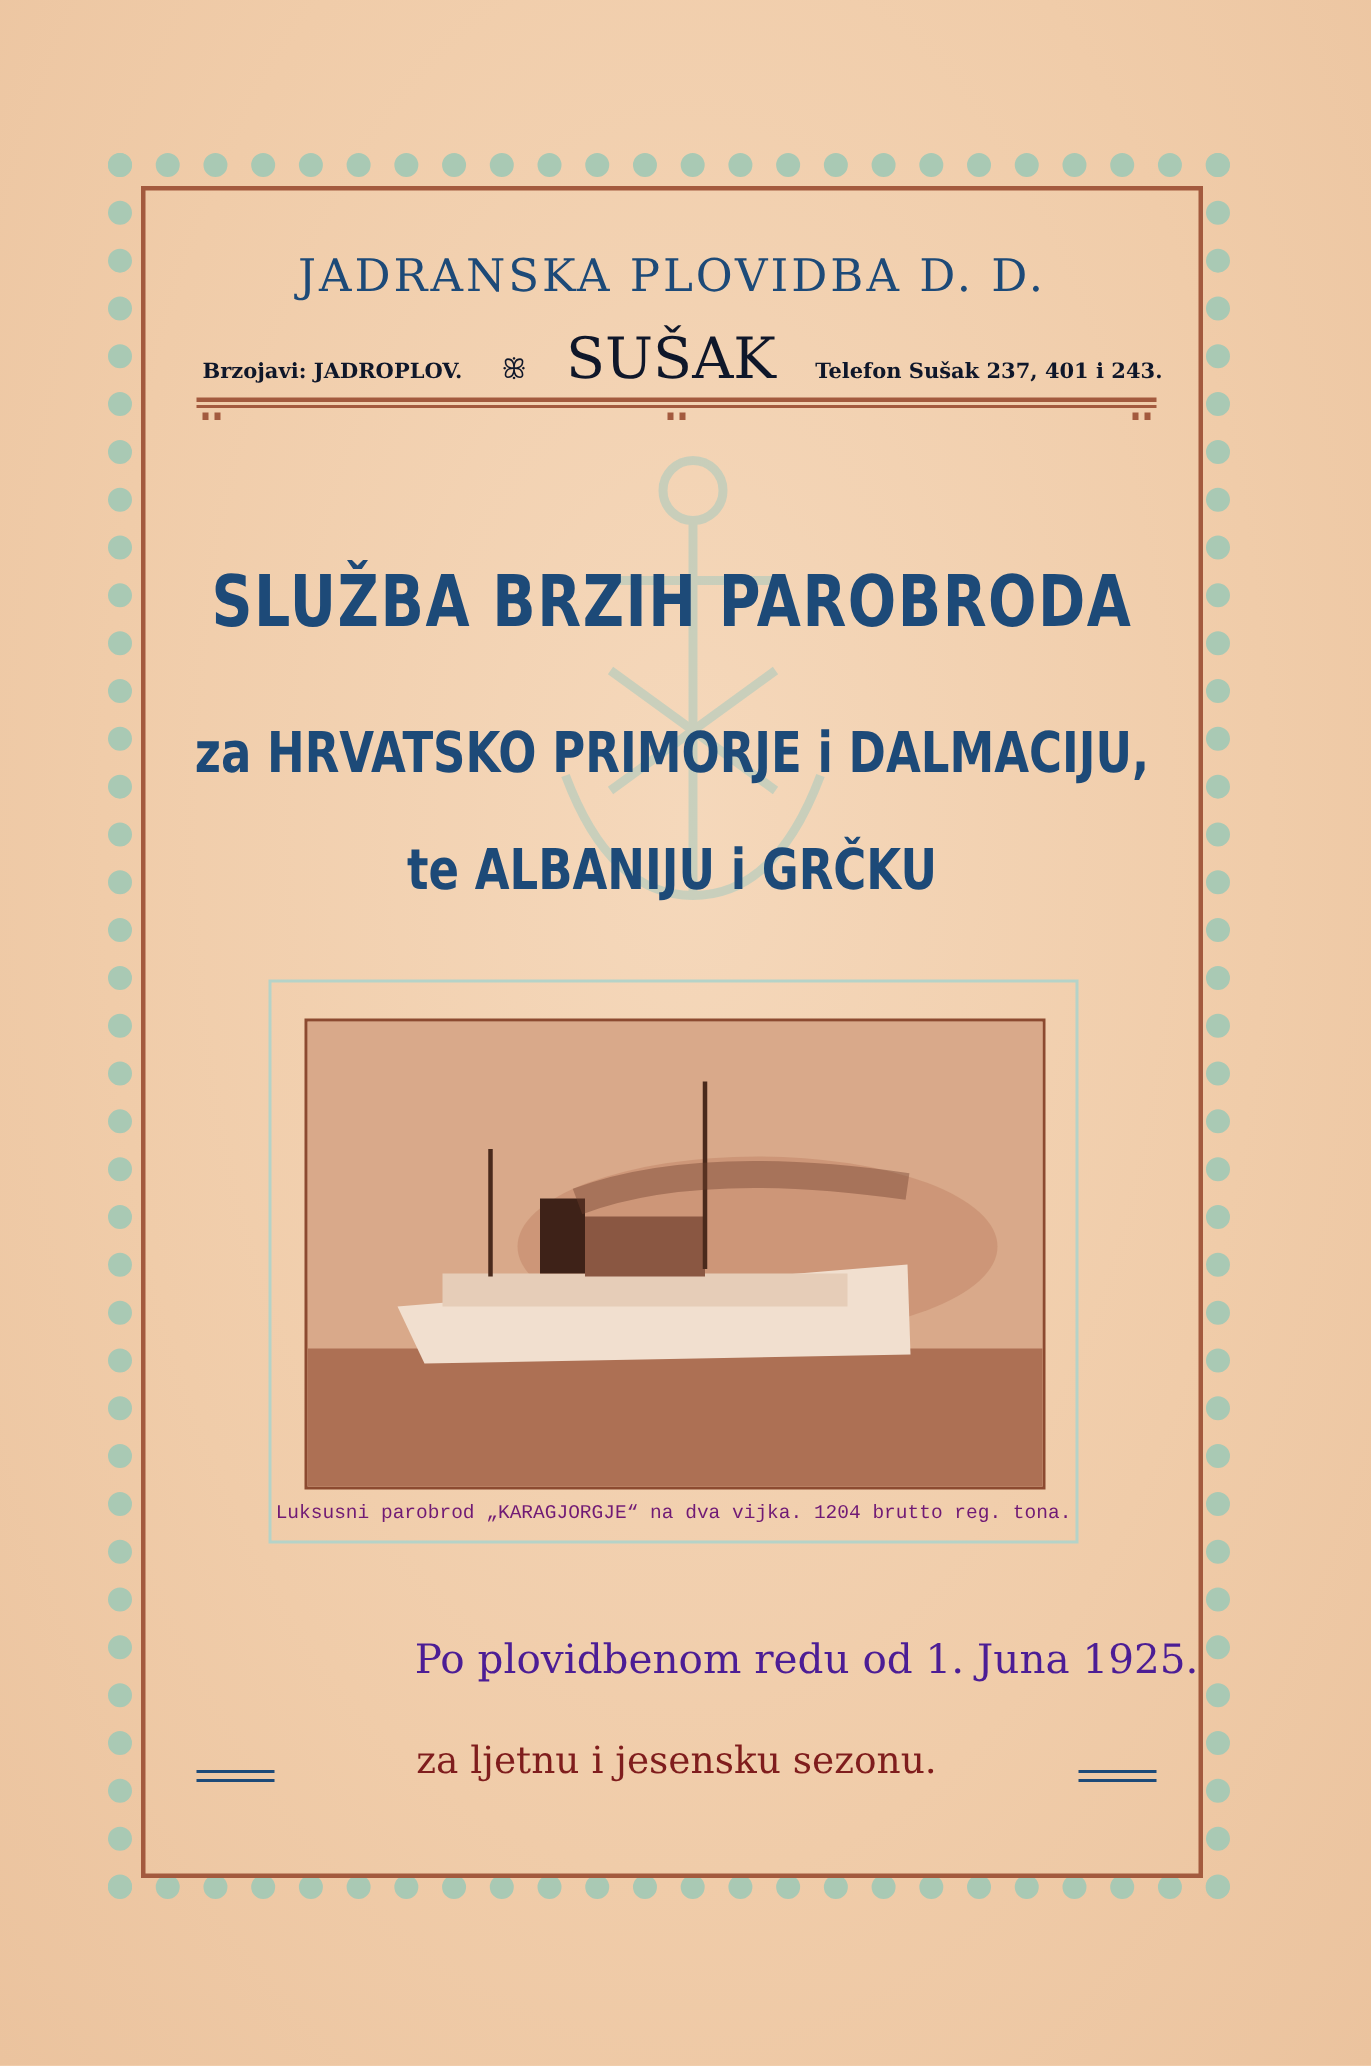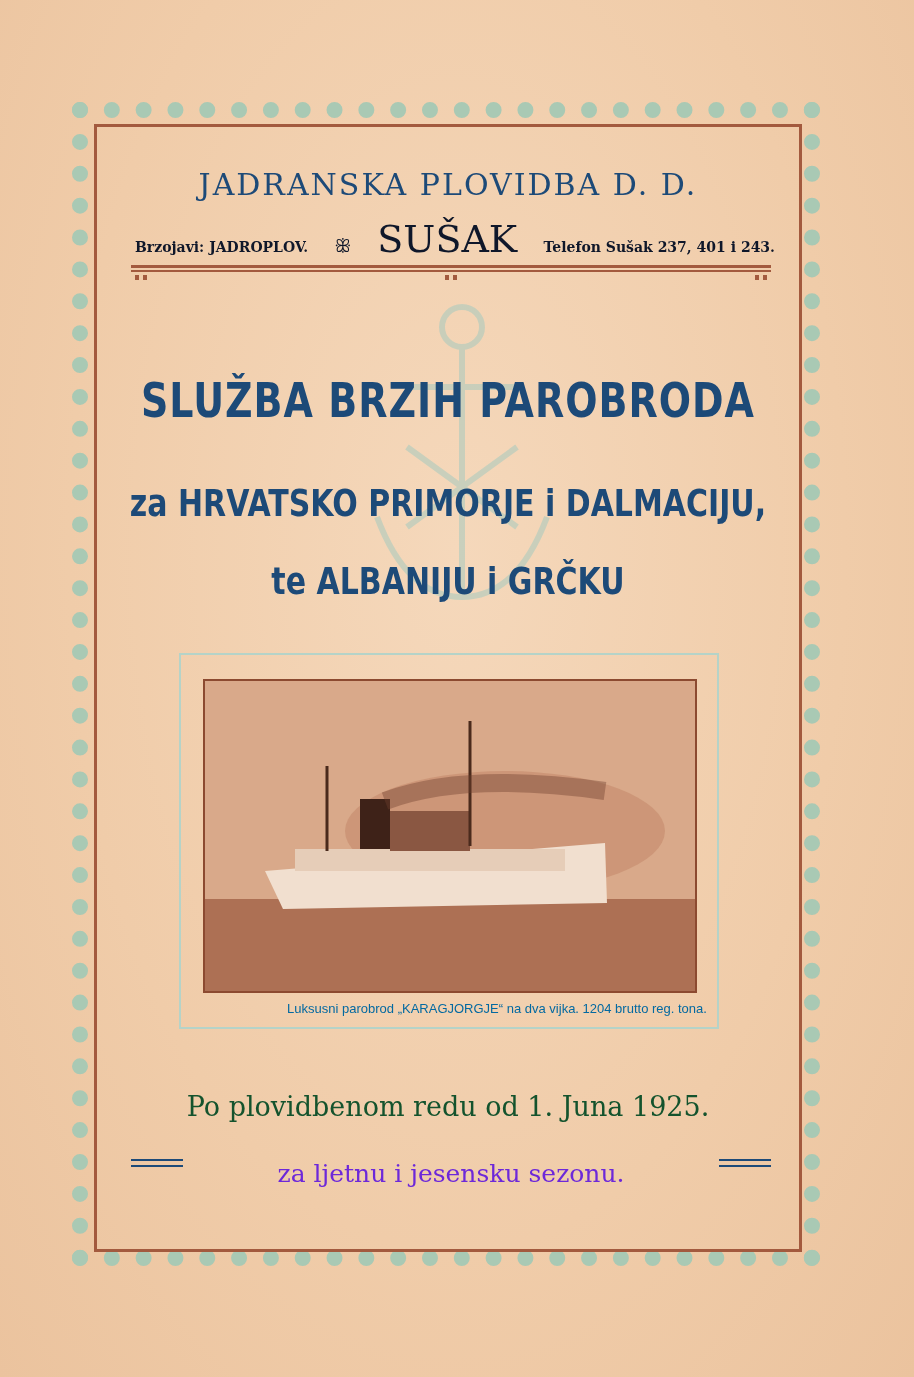--- a/index.html
+++ b/index.html
@@ -19,23 +19,23 @@
   .rule-marks{position:absolute;top:148px;left:34px;width:640px;height:6px;}
   .mark{position:absolute;width:12px;height:5px;border-left:4px solid #a35a3e;border-right:4px solid #a35a3e;box-sizing:border-box;}
   .anchor{position:absolute;left:270px;top:170px;width:190px;height:320px;opacity:.5;}
   .title{position:absolute;left:0;width:100%;text-align:center;color:#1d4a78;font-family:"DejaVu Sans",sans-serif;font-weight:bold;transform:scaleY(1.25);}
   .t1{top:252px;font-size:38px;letter-spacing:1px;}
   .t2{top:358px;font-size:30px;}
   .t3{top:436px;font-size:30px;}
   .photo-frame{position:absolute;left:82px;top:526px;width:540px;height:376px;border:2px solid #b5d3c8;box-sizing:border-box;}
   .photo{position:absolute;left:22px;top:24px;width:494px;height:314px;border:2px solid #8c4a30;box-sizing:border-box;
     background:linear-gradient(#d9a98a 0%,#d7a687 55%,#b57a5e 62%,#a86c50 100%);overflow:hidden;}
-  .caption{position:absolute;left:0;top:346px;width:100%;text-align:center;font-family:Liberation Sans, sans-serif;font-size:13px;color:#0369a1;margin-left:48px;}
-  .schedule{position:absolute;left:0;top:964px;width:100%;text-align:center;color:#14532d;font-size:27px;}
-  .season{position:absolute;left:34px;top:1032px;width:640px;display:flex;align-items:flex-start;justify-content:space-between;color:#6d28d9;font-size:25px;}
+  .caption{position:absolute;left:0;top:346px;width:100%;text-align:center;font-family:Liberation Mono, monospace;font-size:13px;color:#701a75;}
+  .schedule{position:absolute;left:0;top:964px;width:100%;text-align:right;color:#4c1d95;font-size:27px;}
+  .season{position:absolute;left:34px;top:1032px;width:640px;display:flex;align-items:flex-end;justify-content:space-between;color:#7f1d1d;font-size:25px;}
   .dbl{width:52px;height:8px;border-top:2px solid #1d4a78;border-bottom:2px solid #1d4a78;box-sizing:border-box;}
 </style>
 </head>
 <body>
 
 <div class="paper"></div>
 <div class="border-dotted"></div>
 
 <div class="frame">
   <div class="inner">

